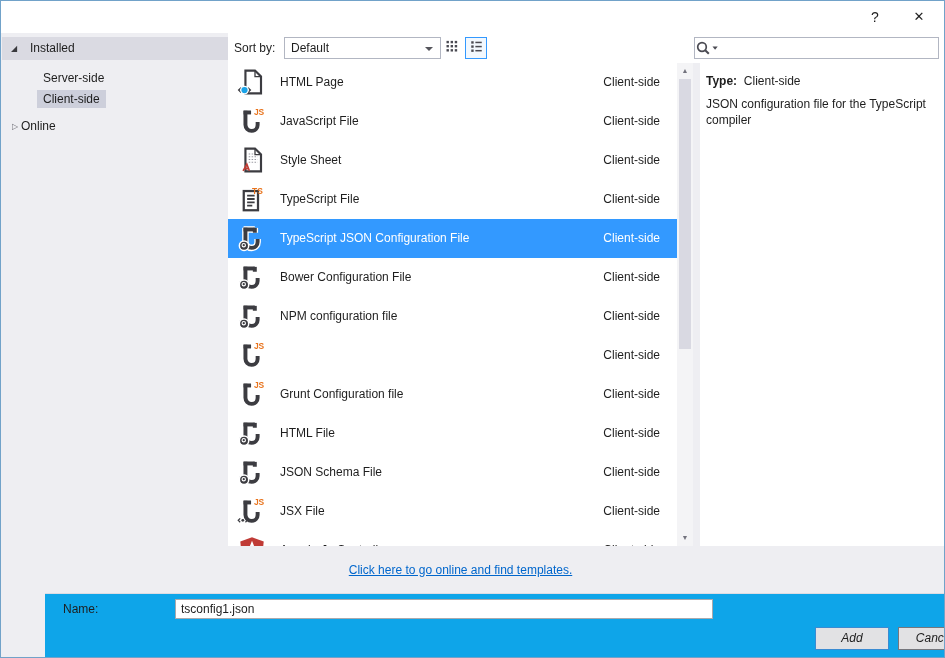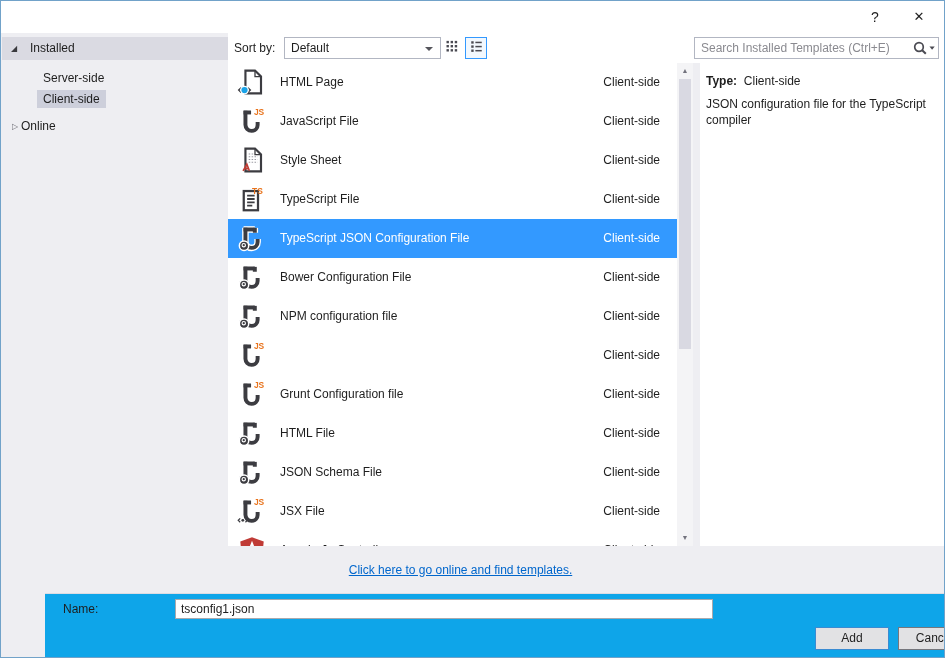--- a/index.html
+++ b/index.html
@@ -73,21 +73,21 @@
   .footer-band { position:absolute; left:227px; top:545px; width:465px; height:47px;
                  display:flex; align-items:center; justify-content:center; }
   .go-online { color: var(--c-link); text-decoration:underline; cursor:pointer; }
 
   
   .bottom-bar { position:absolute; left:0; top:592px; width:100%; height:66px; background:#0ea5e9; border-top:1px solid #dcdce3;margin-left:44px; }
   .name-label { position:absolute; left:18px; top:5px; line-height:20px; }
   .name-input { position:absolute; left:130px; top:5px; width:538px; height:20px; border:1px solid #a9a9ad;
                 font:12px "Liberation Sans", sans-serif; padding-left:5px; background:#fff; color:#1e1e1e; outline:none; }
   .btn { position:absolute; top:33px; height:23px; background:#e2e2e4; text-align:center; line-height:21px;
-         cursor:default; }
+         cursor:default;font-style:italic; }
   .btn-add { right:99px; width:74px; border:1px solid #3a8bd2; }
   .btn-cancel { right:17px; width:73px; border:1px solid #76777d; }
 </style>
 </head>
 <body>
 
 <div class="window">
 
   <div class="titlebar">
     <span class="tb-btn tb-help">?</span>
@@ -134,21 +134,20 @@
       <span><svg viewBox="0 0 20 20" width="15" height="15">
             <rect x="3" y="3" width="3.2" height="3.2" fill="#4a4a52"></rect>
             <rect x="8.5" y="3.6" width="8.5" height="2" fill="#4a4a52"></rect>
             <rect x="3" y="8.5" width="3.2" height="3.2" fill="#4a4a52"></rect>
             <rect x="8.5" y="9.1" width="8.5" height="2" fill="#4a4a52"></rect>
             <rect x="3" y="14" width="3.2" height="3.2" fill="#4a4a52"></rect>
             <rect x="8.5" y="14.6" width="8.5" height="2" fill="#4a4a52"></rect>
           </svg></span>
     </div>
     <div class="searchbox">
-      <input placeholder="Search Installed Templates (Ctrl+E)" style="">
       <span class="mag">
           <svg viewBox="0 0 24 16" width="24" height="16">
             <circle cx="7" cy="7" r="4.3" fill="none" stroke="#4a4a52" stroke-width="1.7"></circle>
             <path d="M10.2 10.2 L13.8 13.8" stroke="#4a4a52" stroke-width="2"></path>
             <path d="M17.5 6.5 h5.2 l-2.6 3.2 z" fill="#4a4a52"></path>
           </svg>
         </span>
     </div>
   </div>
 

